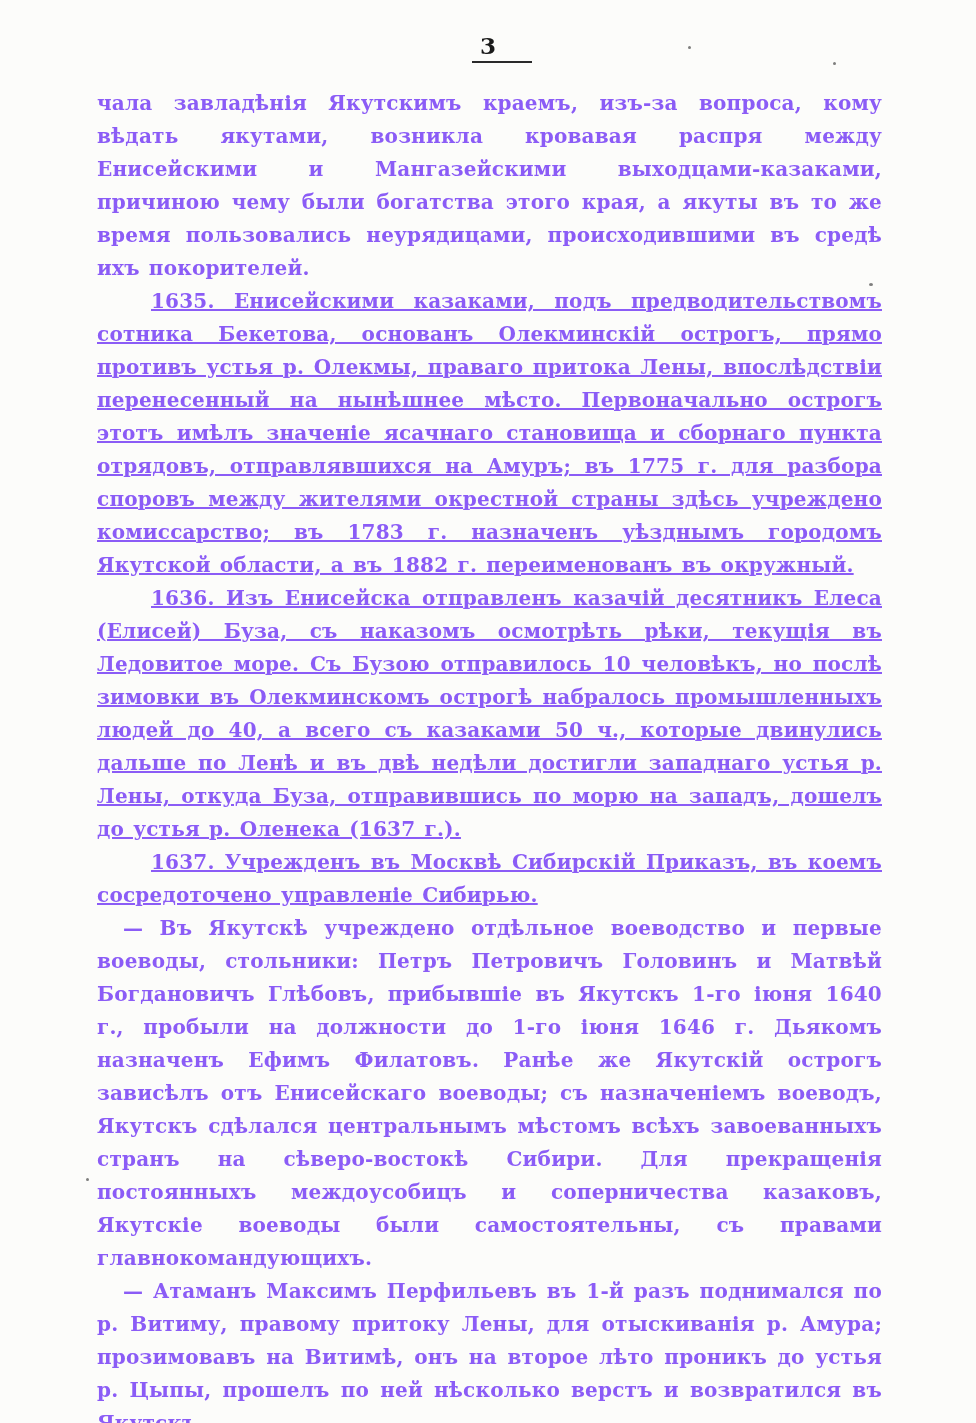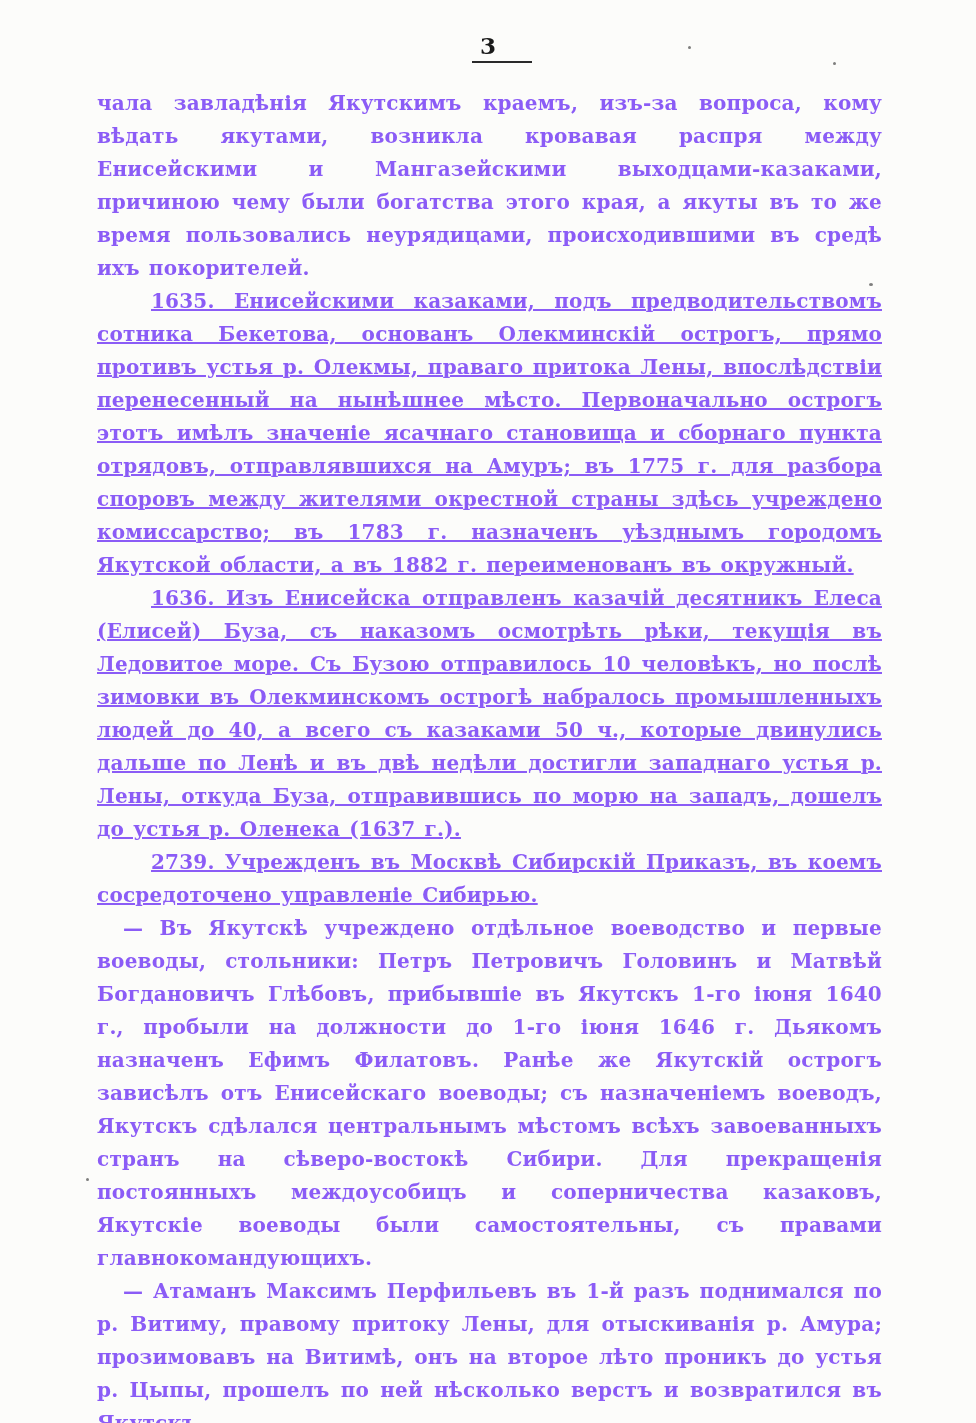--- a/index.html
+++ b/index.html
@@ -68,21 +68,21 @@
 
   <div class="page-header">
     <div class="page-number">3</div>
     <div class="page-number-rule"></div>
   </div>
 
   <div class="content">
     <p class="para cont">чала завладѣнія Якутскимъ краемъ, изъ-за вопроса, кому вѣдать якутами, возникла кровавая распря между Енисейскими и Мангазейскими выходцами-казаками, причиною чему были богатства этого края, а якуты въ то же время пользовались неурядицами, происходившими въ средѣ ихъ покорителей.</p>
     <p class="para num">1635. Енисейскими казаками, подъ предводительствомъ сотника Бекетова, основанъ Олекминскій острогъ, прямо противъ устья р. Олекмы, праваго притока Лены, впослѣдствіи перенесенный на нынѣшнее мѣсто. Первоначально острогъ этотъ имѣлъ значеніе ясачнаго становища и сборнаго пункта отрядовъ, отправлявшихся на Амуръ; въ 1775 г. для разбора споровъ между жителями окрестной страны здѣсь учреждено комиссарство; въ 1783 г. назначенъ уѣзднымъ городомъ Якутской области, а въ 1882 г. переименованъ въ окружный.</p>
     <p class="para num">1636. Изъ Енисейска отправленъ казачій десятникъ Елеса (Елисей) Буза, съ наказомъ осмотрѣть рѣки, текущія въ Ледовитое море. Съ Бузою отправилось 10 человѣкъ, но послѣ зимовки въ Олекминскомъ острогѣ набралось промышленныхъ людей до 40, а всего съ казаками 50 ч., которые двинулись дальше по Ленѣ и въ двѣ недѣли достигли западнаго устья р. Лены, откуда Буза, отправившись по морю на западъ, дошелъ до устья р. Оленека (1637 г.).</p>
-    <p class="para num">2739. Учрежденъ въ Москвѣ Сибирскій Приказъ, въ коемъ сосредоточено управленіе Сибирью.</p>
+    <p class="para num">1637. Учрежденъ въ Москвѣ Сибирскій Приказъ, въ коемъ сосредоточено управленіе Сибирью.</p>
     <p class="para dash">— Въ Якутскѣ учреждено отдѣльное воеводство и первые воеводы, стольники: Петръ Петровичъ Головинъ и Матвѣй Богдановичъ Глѣбовъ, прибывшіе въ Якутскъ 1-го іюня 1640 г., пробыли на должности до 1-го іюня 1646 г. Дьякомъ назначенъ Ефимъ Филатовъ. Ранѣе же Якутскій острогъ зависѣлъ отъ Енисейскаго воеводы; съ назначеніемъ воеводъ, Якутскъ сдѣлался центральнымъ мѣстомъ всѣхъ завоеванныхъ странъ на сѣверо-востокѣ Сибири. Для прекращенія постоянныхъ междоусобицъ и соперничества казаковъ, Якутскіе воеводы были самостоятельны, съ правами главнокомандующихъ.</p>
     <p class="para dash">— Атаманъ Максимъ Перфильевъ въ 1-й разъ поднимался по р. Витиму, правому притоку Лены, для отыскиванія р. Амура; прозимовавъ на Витимѣ, онъ на второе лѣто проникъ до устья р. Цыпы, прошелъ по ней нѣсколько верстъ и возвратился въ Якутскъ.</p>
   </div>
 
   <span class="speck s1"></span>
   <span class="speck s2"></span>
   <span class="speck s3"></span>
   <span class="speck s4"></span>
 
 </div>

